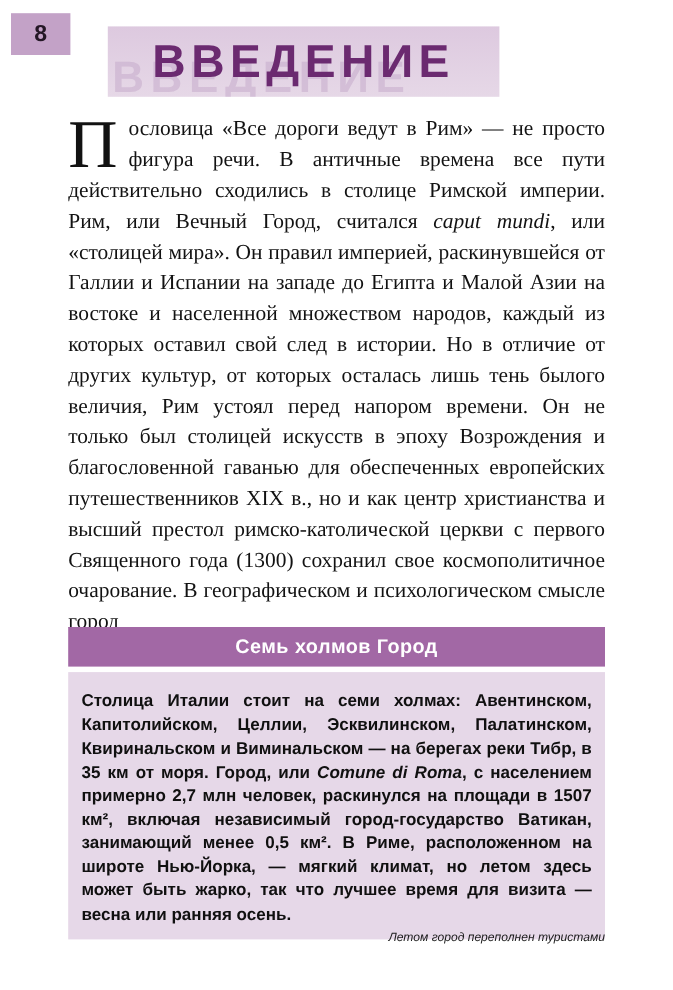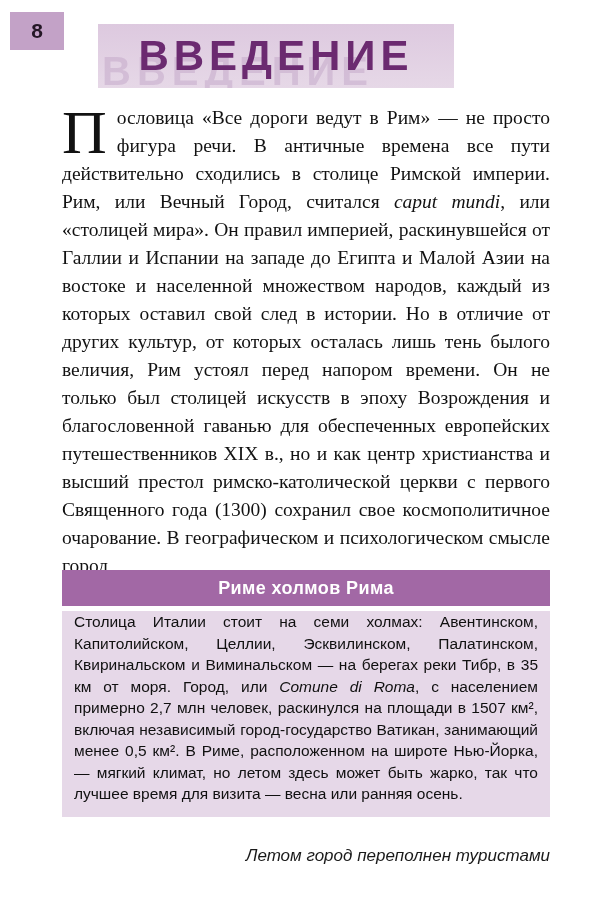--- a/index.html
+++ b/index.html
@@ -104,37 +104,37 @@
     justify-content: center;
     font-family: "Liberation Sans", sans-serif;
     font-weight: bold;
     font-size: 18px;
     color: #ffffff;
     letter-spacing: 0.4px;
   }
   .info-box-body {
     margin-top: 5px;
     background: var(--box-body-bg, #e6d8e8);
-    padding: 0 12px 12px 12px;
+    padding: 16px 12px 12px 12px;
     font-family: "Liberation Sans", sans-serif;
-    font-weight: normal;
+    font-weight: bold;
     font-size: 15.5px;
     line-height: 21.5px;
     text-align: justify;
     color: #101010;
   }
 
   
   .caption {
     position: absolute;
     right: 62px;
     top: 846px;
     font-family: "Liberation Sans", sans-serif;
     font-style: italic;
-    font-size: 17px;
+    font-size: 11px;
     color: #1a1a1a;
     text-align: right;
   }
 </style>
 </head>
 <body>
 
 <div class="page">
 
   <div class="page-number-block">
@@ -145,21 +145,21 @@
     <span class="title-ghost">ВВЕДЕНИЕ</span>
     <h1 class="title">ВВЕДЕНИЕ</h1>
   </div>
 
   <div class="body-text">
     <span class="drop-cap">П</span><span>ословица «Все дороги ведут в Рим» — не просто фигура речи. В античные времена все пути действительно сходились в столице Римской империи. Рим, или Вечный Город, считался </span><span class="italic">caput mundi</span><span>, или «столицей мира». Он правил империей, раскинувшейся от Галлии и Испании на западе до Египта и Малой Азии на востоке и населенной множеством народов, каждый из которых оставил свой след в истории. Но в отличие от других культур, от которых осталась лишь тень былого величия, Рим устоял перед напором времени. Он не только был столицей искусств в эпоху Возрождения и благословенной гаванью для обеспеченных европейских путешественников XIX в., но и как центр христианства и высший престол римско-католической церкви с первого Священного года (1300) сохранил свое космополитичное очарование. В географическом и психологическом смысле город</span>
   </div>
 
   <div class="info-box">
     <div class="info-box-header">
-      <span>Риме холмов Рима</span>
+      <span>Семь холмов Город</span>
     </div>
     <div class="info-box-body">
       <span>Столица Италии стоит на семи холмах: Авентинском, Капитолийском, Целлии, Эсквилинском, Палатинском, Квиринальском и Виминальском — на берегах реки Тибр, в 35 км от моря. Город, или </span><span class="italic">Comune di Roma</span><span>, с населением примерно 2,7 млн человек, раскинулся на площади в 1507 км², включая независимый город-государство Ватикан, занимающий менее 0,5 км². В Риме, расположенном на широте Нью-Йорка, — мягкий климат, но летом здесь может быть жарко, так что лучшее время для визита — весна или ранняя осень.</span>
     </div>
   </div>
 
   <div class="caption">Летом город переполнен туристами</div>
 
 </div>
 

